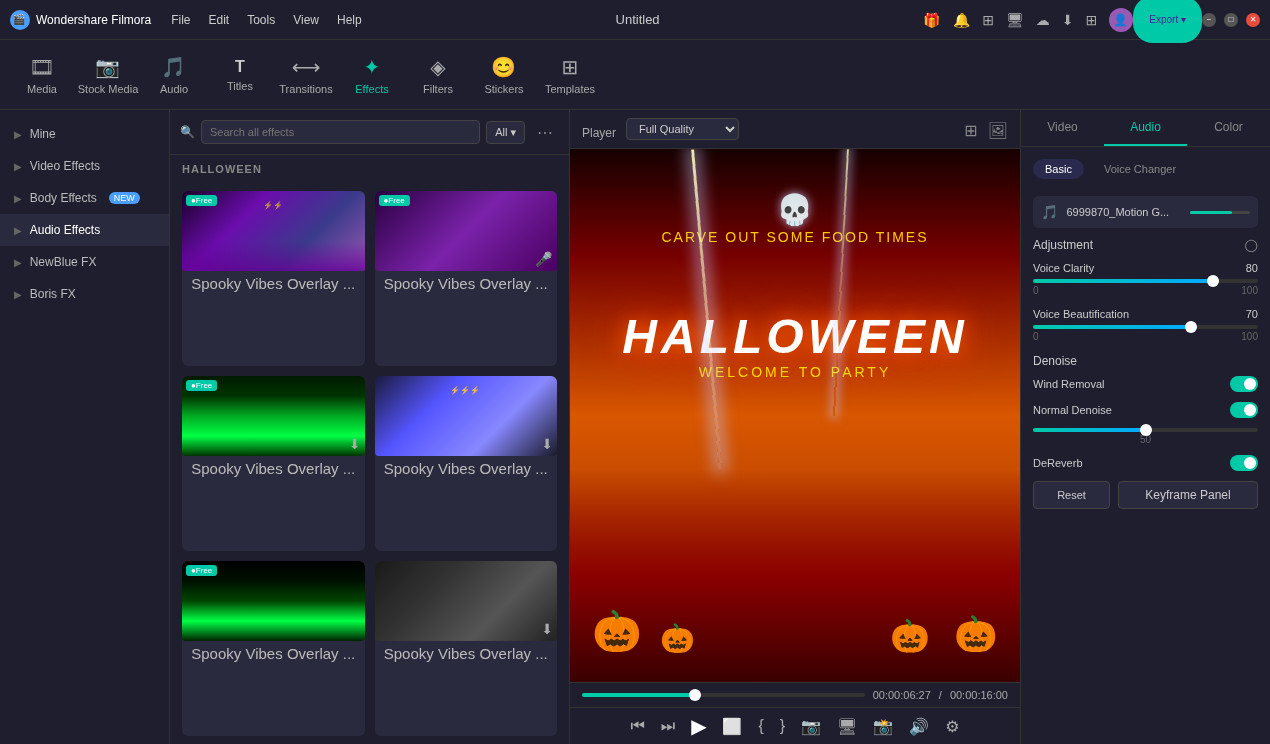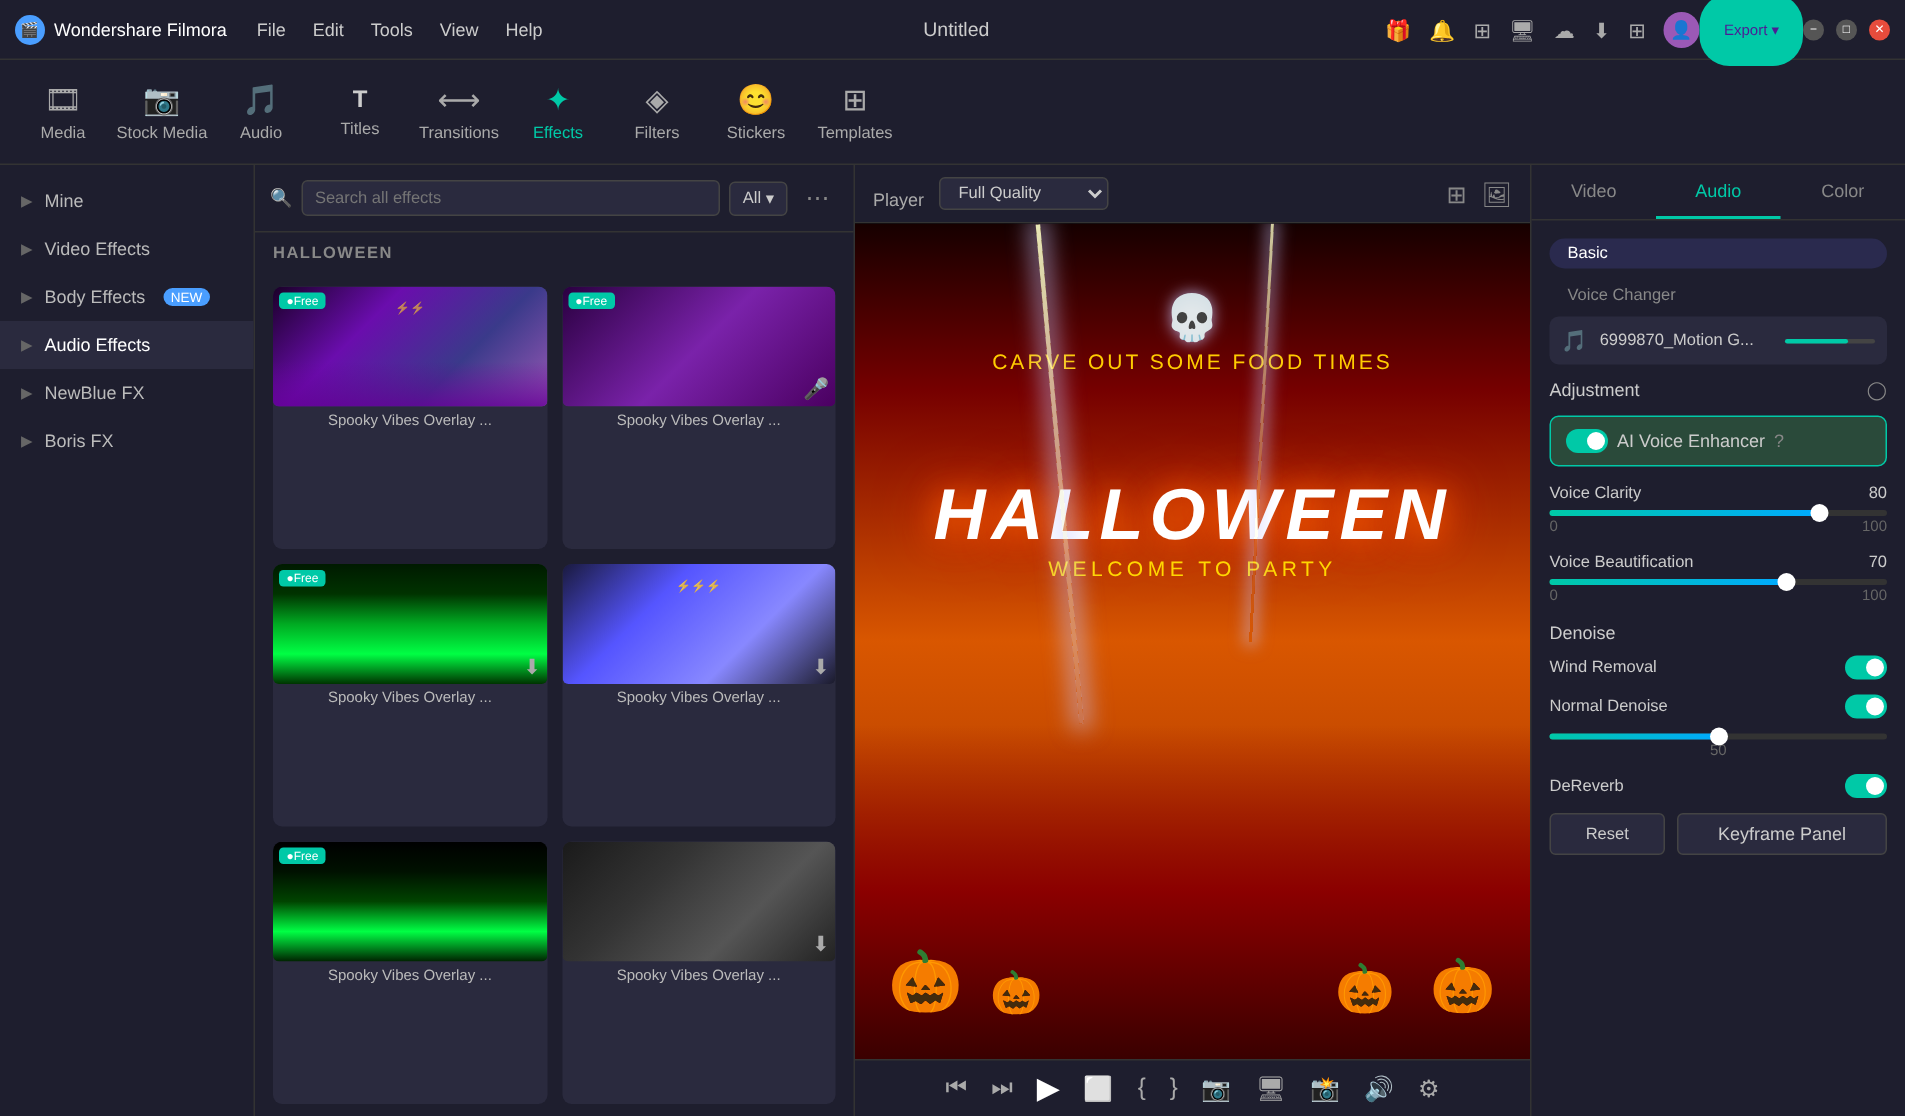--- a/index.html
+++ b/index.html
@@ -41,21 +41,21 @@
     
     #effects-panel { width: 400px; background: #1e1e2e; border-right: 1px solid #333; display: flex; flex-direction: column; }
     #effects-search { display: flex; align-items: center; padding: 10px; gap: 6px; border-bottom: 1px solid #333; }
     #effects-search input { flex: 1; background: #2a2a3e; border: 1px solid #444; color: #ccc; padding: 5px 8px; border-radius: 4px; font-size: 11px; outline: none; }
     .filter-btn { background: #2a2a3e; border: 1px solid #444; color: #ccc; padding: 4px 8px; border-radius: 4px; cursor: pointer; font-size: 11px; display: flex; align-items: center; gap: 3px; }
     .more-btn { background: none; border: none; color: #888; cursor: pointer; font-size: 16px; padding: 2px 6px; }
     #effects-section-title { padding: 8px 12px; color: #888; font-size: 11px; font-weight: bold; letter-spacing: 1px; }
     #effects-grid { display: grid; grid-template-columns: 1fr 1fr; gap: 10px; padding: 8px 12px; overflow-y: auto; flex: 1; }
     .effect-card { position: relative; background: #2a2a3e; border-radius: 6px; overflow: hidden; cursor: pointer; }
     .effect-card-thumb { width: 100%; height: 80px; border-radius: 4px; overflow: hidden; position: relative; }
-    .effect-label { font-size: 10px; color: #bbb; padding: 4px 4px 6px; text-align: center; white-space: nowrap; overflow: hidden; text-overflow: ellipsis; }
+    .effect-label { font-size: 15px; color: #bbb; padding: 4px 4px 6px; text-align: center; white-space: nowrap; overflow: hidden; text-overflow: ellipsis; }
     .free-badge { position: absolute; top: 4px; left: 4px; background: #00c9a7; color: #fff; font-size: 8px; padding: 1px 5px; border-radius: 3px; z-index: 2; }
 
     
     #player-area { flex: 1; background: #111; display: flex; flex-direction: column; }
     #player-controls-top { display: flex; align-items: flex-end; padding: 8px 12px; background: #1e1e2e; border-bottom: 1px solid #333; gap: 10px; }
     #player-controls-top .player-label { color: #aaa; font-size: 12px; }
     #quality-select { background: #2a2a3e; border: 1px solid #444; color: #ccc; padding: 3px 8px; border-radius: 4px; font-size: 11px; cursor: pointer; }
     #player-icons { display: flex; gap: 10px; margin-left: auto; color: #888; font-size: 16px; }
     #video-frame { flex: 1; background: #000; position: relative; display: flex; align-items: center; justify-content: center; overflow: hidden; }
     .halloween-overlay { width: 100%; height: 100%; background: linear-gradient(to bottom, #1a0000 0%, #8B0000 20%, #ff6600 50%, #cc4400 80%); position: absolute; opacity: 0.85; }
@@ -70,21 +70,21 @@
     .time-display { color: #aaa; font-size: 11px; }
     #player-btns { display: flex; align-items: center; padding: 6px 12px; background: #1e1e2e; border-top: 1px solid #333; gap: 16px; justify-content: center; }
     .player-btn { color: #aaa; cursor: pointer; font-size: 16px; }
 
     
     #right-panel { width: 250px; background: #1e1e2e; border-left: 1px solid #333; display: flex; flex-direction: column; }
     #right-tabs { display: flex; border-bottom: 1px solid #333; }
     .right-tab { flex: 1; padding: 10px; text-align: center; cursor: pointer; color: #888; font-size: 12px; border-bottom: 2px solid transparent; }
     .right-tab.active { color: #00c9a7; border-bottom-color: #00c9a7; }
     #right-content { padding: 12px; overflow-y: auto; flex: 1; }
-    .r-sub-tabs { display: flex; gap: 8px; margin-bottom: 4px; flex-direction: column; }
+    .r-sub-tabs { display: flex; gap: 8px; margin-bottom: 17px; }
     .r-sub-tab { padding: 4px 12px; border-radius: 15px; cursor: pointer; font-size: 11px; color: #888; background: transparent; }
     .r-sub-tab.active { background: #2a2a4e; color: #fff; }
     .audio-track-item { display: flex; align-items: center; gap: 8px; background: #2a2a3e; border-radius: 6px; padding: 8px; margin-bottom: 10px; }
     .audio-icon { font-size: 14px; color: #aaa; }
     .audio-track-name { font-size: 11px; color: #ccc; flex: 1; white-space: nowrap; overflow: hidden; text-overflow: ellipsis; }
     .volume-slider-container { display: flex; align-items: center; gap: 6px; }
     .small-slider { flex: 1; height: 3px; background: #444; border-radius: 2px; position: relative; cursor: pointer; }
     .small-slider-fill { height: 100%; background: #00c9a7; border-radius: 2px; }
     .small-slider-fill.long { width: 70%; }
     .adjustment-header { display: flex; justify-content: space-between; align-items: center; margin-bottom: 10px; }
@@ -320,20 +320,29 @@
         <h1>HALLOWEEN</h1>
         <div class="halloween-subtitle">WELCOME TO PARTY</div>
       </div>
 
       <div style="position:absolute;bottom:5%;left:5%;font-size:40px;z-index:4;">🎃</div>
       <div style="position:absolute;bottom:5%;right:5%;font-size:35px;z-index:4;">🎃</div>
       <div style="position:absolute;bottom:5%;left:20%;font-size:28px;z-index:4;">🎃</div>
       <div style="position:absolute;bottom:5%;right:20%;font-size:32px;z-index:4;">🎃</div>
     </div>
 
+    <div id="player-progress">
+      <div class="progress-bar">
+        <div class="progress-fill"></div>
+        <div class="progress-handle"></div>
+      </div>
+      <span class="time-display">00:00:06:27</span>
+      <span class="time-display">/</span>
+      <span class="time-display">00:00:16:00</span>
+    </div>
 
     <div id="player-btns">
       <span class="player-btn">⏮</span>
       <span class="player-btn">⏭</span>
       <span class="player-btn" style="font-size:20px;color:#fff;">▶</span>
       <span class="player-btn">⬜</span>
       <span class="player-btn">{</span>
       <span class="player-btn">}</span>
       <span class="player-btn">📷</span>
       <span class="player-btn">🖥</span>
@@ -364,27 +373,20 @@
             <div class="small-slider-fill long"></div>
           </div>
         </div>
       </div>
 
       <div class="adjustment-header">
         <span class="adjustment-title">Adjustment</span>
         <span style="color:#888;cursor:pointer;">◯</span>
       </div>
 
-      <div class="ai-enhancer-row">
-        <span class="ai-enhancer-label">
-          <div class="toggle-on"></div>
-          <span>AI Voice Enhancer</span>
-          <span style="color:#888;">?</span>
-        </span>
-      </div>
 
       <div class="slider-row">
         <div class="slider-row-header">
           <span class="slider-name">Voice Clarity</span>
           <span class="slider-value">80</span>
         </div>
         <div class="slider-track">
           <div class="slider-fill-teal" style="width:80%;"></div>
           <div class="slider-handle" style="left:80%;"></div>
         </div>

